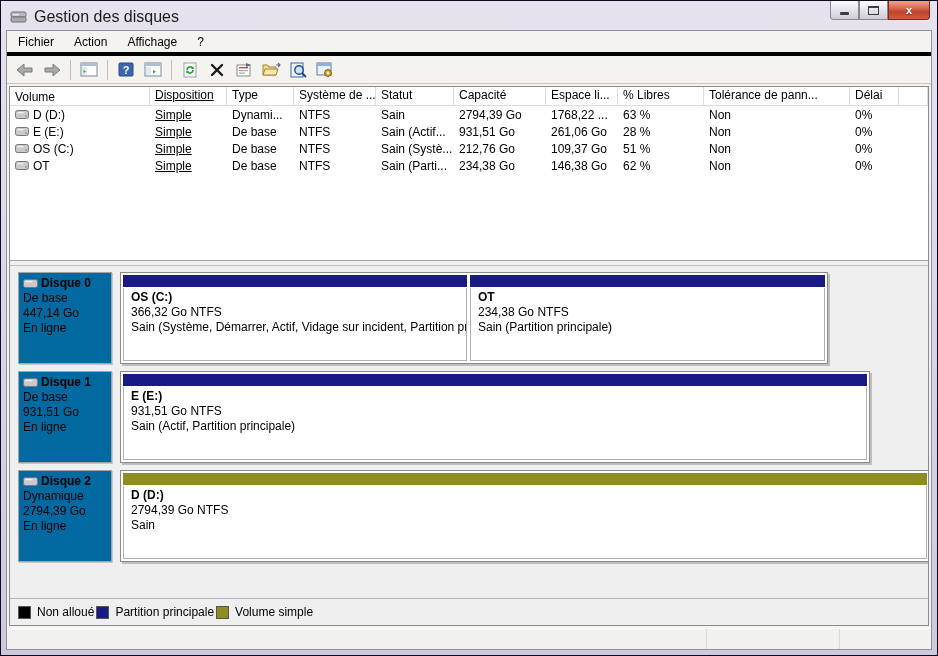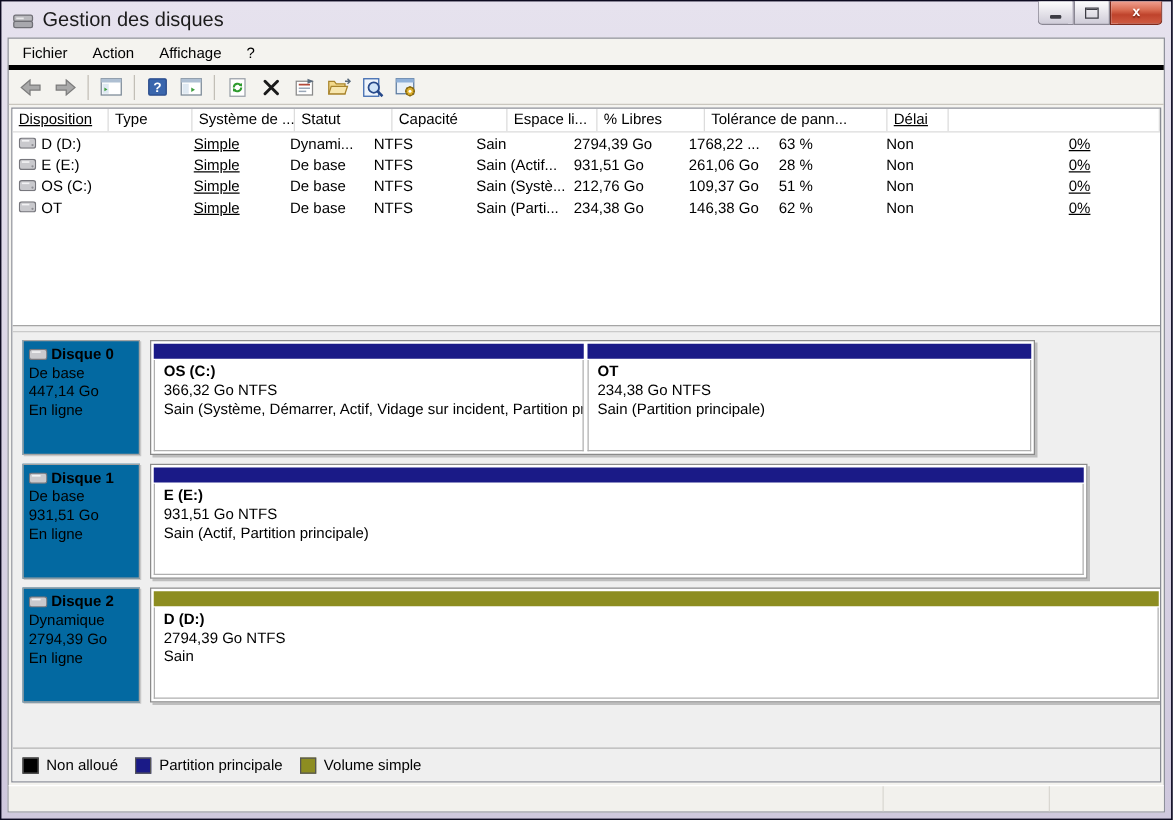--- a/index.html
+++ b/index.html
@@ -69,21 +69,21 @@
   .vt-hcell{
     box-sizing:border-box;border-right:1px solid #dcdcdc;
     padding:1px 4px 0 5px;white-space:nowrap;overflow:hidden;
     font-size:12px;
   }
   .vt-row{display:flex;height:17px;align-items:center;cursor:default;}
   .vt-cell{box-sizing:border-box;padding:0 4px 0 5px;white-space:nowrap;overflow:hidden;}
   .c0{width:140px;display:flex;align-items:center;gap:4px;}
   .c1{width:77px;text-decoration:underline;} .c2{width:67px;} .c3{width:82px;} .c4{width:78px;}
   .c5{width:92px;} .c6{width:72px;} .c7{width:86px;} .c8{width:146px;}
-  .c9{width:49px;text-decoration:underline;} .c10{flex:1;}
+  .c9{width:49px;} .c10{flex:1;}
   .splitter{height:4px;background:#f0f0f0;border-top:1px solid #a5a5a5;border-bottom:1px solid #bdbdbd;flex:0 0 auto;cursor:row-resize;}
   .graphic-pane{
     flex:1 1 auto;background:#efefef;min-height:0;
     display:flex;flex-direction:column;
     padding:6px 0 0 8px;box-sizing:border-box;overflow:hidden;
   }
   .disk-row{display:flex;gap:8px;height:92px;margin-bottom:7px;flex:0 0 auto;}
   .disk-info{
     width:94px;flex:0 0 auto;box-sizing:border-box;
     background:#0369a1;border:1px solid #a3a3a3;box-shadow:1px 1px 0 #c7c7c7;
@@ -100,21 +100,21 @@
   .strip-primary{background:#1a1a87;}
   .strip-simple{background:#8d8d21;}
   .p-body{
     flex:1;border:1px solid #b0b0b0;border-top:none;margin-top:1px;
     padding:2px 7px;line-height:15px;white-space:nowrap;overflow:hidden;background:#fff;
   }
   .p-name{font-weight:bold;}
   .legend-row{
     margin-top:auto;height:26px;flex:0 0 auto;
     border-top:1px solid #b5b5b5;background:#efefef;
-    display:flex;align-items:center;gap:14px;padding-left:8px;margin-left:-8px;
+    display:flex;align-items:center;gap:2px;padding-left:8px;margin-left:-8px;
   }
   .legend-item{display:flex;align-items:center;gap:6px;}
   .legend-swatch{width:11px;height:11px;border:1px solid #555;}
   .sw-black{background:#000000;} .sw-navy{background:#1a1a87;} .sw-olive{background:#8d8d21;}
   
   .statusbar{
     height:20px;flex:0 0 auto;display:flex;
     background:linear-gradient(#f7f6f3,#edecе8);
     background-color:#f2f1ed;
     border-top:1px solid #fff;
@@ -242,20 +242,21 @@
           <circle cx="12" cy="11" r="1.2" fill="#fff"></circle>
           <path d="M12 6.8 v1.4 M12 13.8 v1.4 M8 11 h1.4 M14.6 11 H16 M9.2 8.2 l1 1 M13.8 12.8 l1 1 M14.8 8.2 l-1 1 M10.2 12.8 l-1 1" stroke="#8a6a10" stroke-width="1.1"></path>
         </svg>
       </div>
     </div>
 
     <div class="content">
 
       <div class="table-pane">
         <div class="vt-header">
+          <div class="vt-hcell c0">Volume</div>
           <div class="vt-hcell c1">Disposition</div>
           <div class="vt-hcell c2">Type</div>
           <div class="vt-hcell c3">Système de ...</div>
           <div class="vt-hcell c4">Statut</div>
           <div class="vt-hcell c5">Capacité</div>
           <div class="vt-hcell c6">Espace li...</div>
           <div class="vt-hcell c7">% Libres</div>
           <div class="vt-hcell c8">Tolérance de pann...</div>
           <div class="vt-hcell c9">Délai</div>
           <div class="vt-hcell c10"></div>

